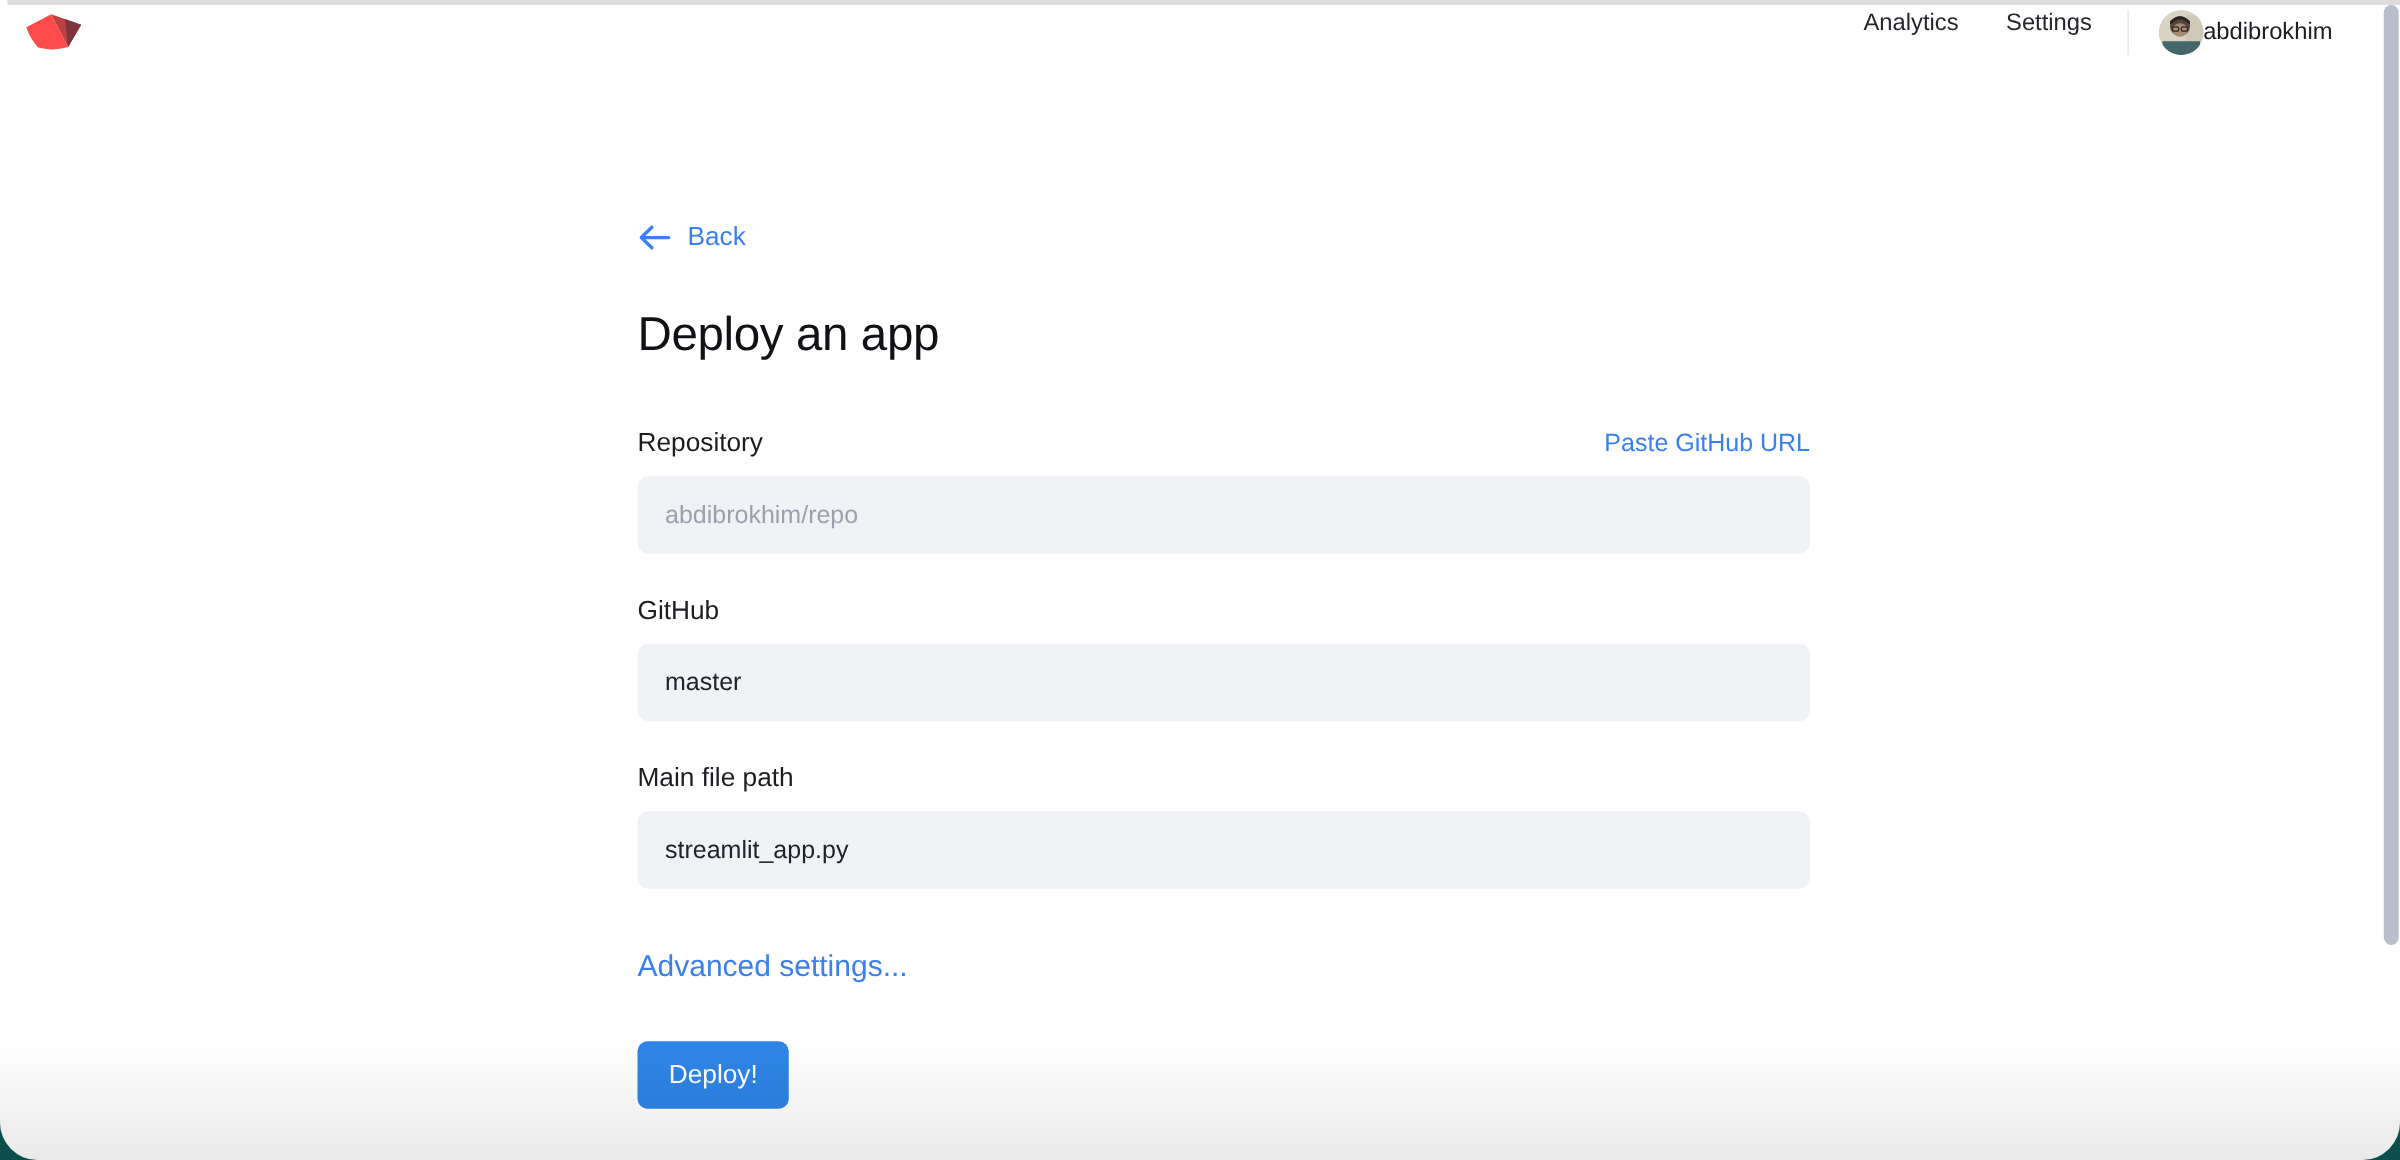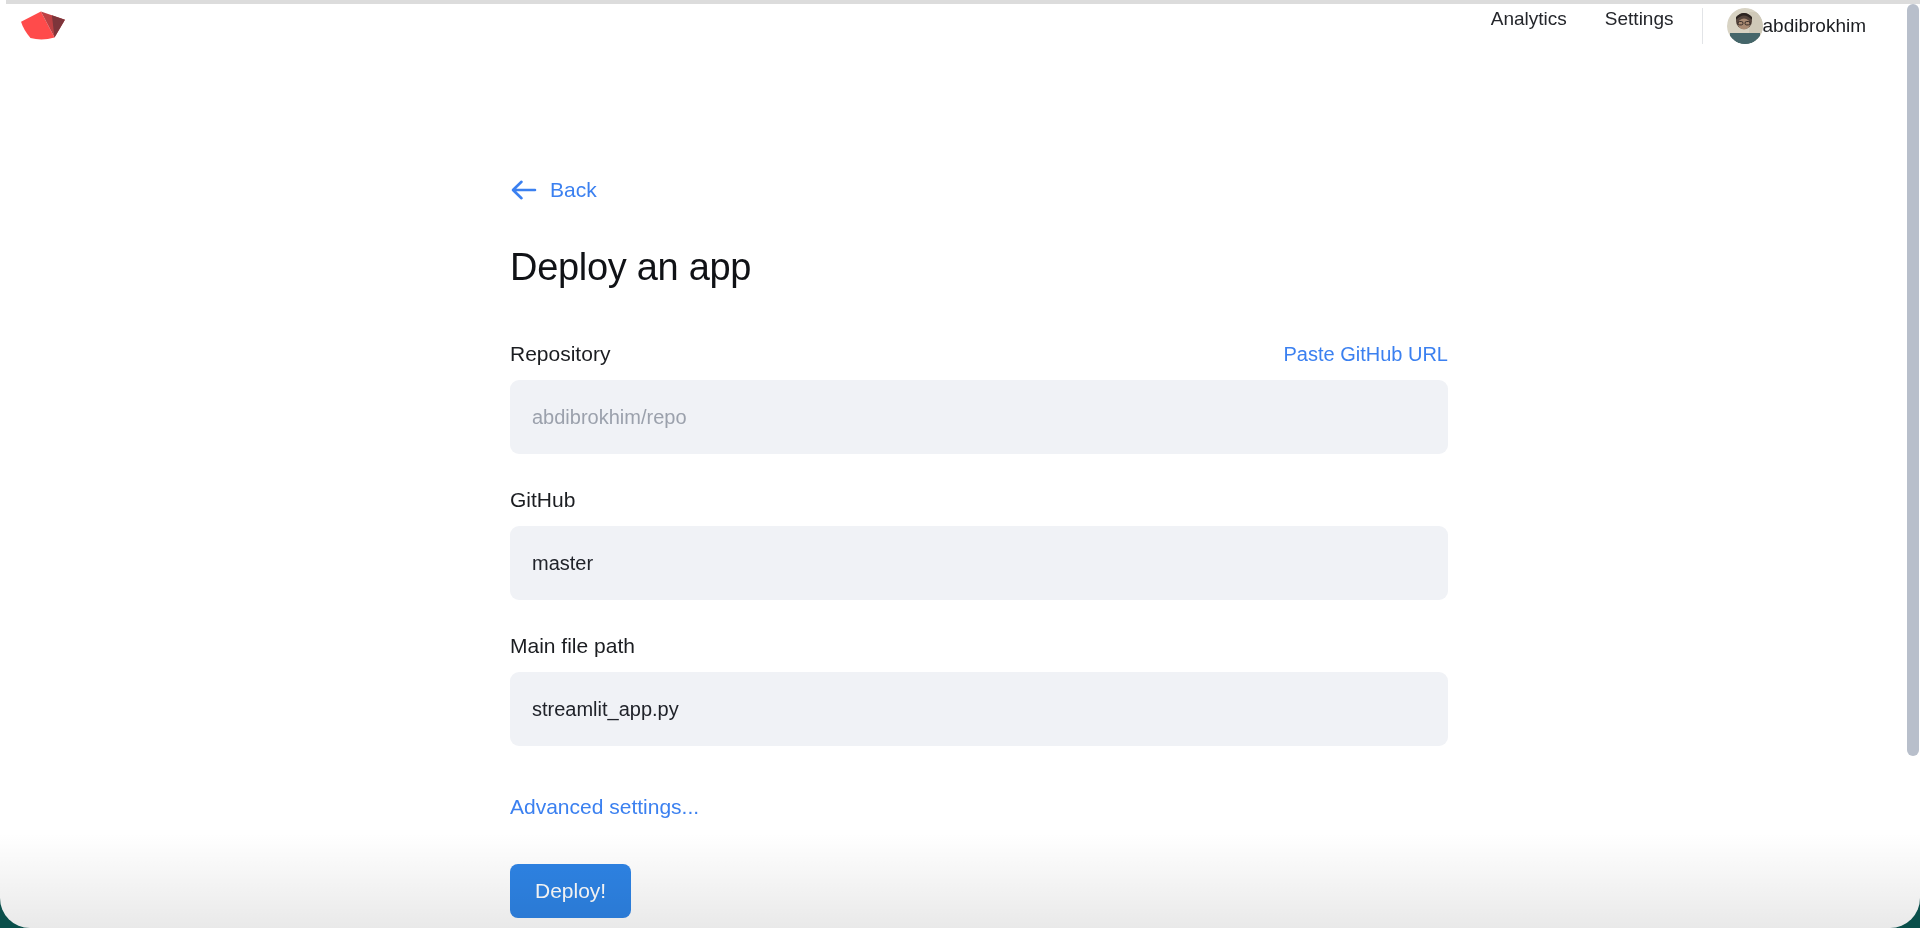--- a/index.html
+++ b/index.html
@@ -108,37 +108,37 @@
   .label-row.next  { margin-top: 34px; }
   .field-action {
     color: #3b80f0;
     font-size: 20px;
     text-decoration: none;
     cursor: pointer;
   }
   .text-input {
     display: block;
     width: 100%;
-    height: 74px;
+    height: 62px;
     margin-top: 14px;
     background: #f0f2f6;
     border: none;
     outline: none;
     border-radius: 9px;
     padding: 0 22px;
     font-family: "Liberation Sans", sans-serif;
     font-size: 20px;
     color: #20232a;
   }
   .text-input::placeholder { color: #9ba1ac; opacity: 1; }
   .advanced-link {
     display: inline-block;
     margin-top: 49px;
     color: #3b80f0;
-    font-size: 21px;
+    font-size: 24px;
     text-decoration: none;
     cursor: pointer;
   }
   .deploy-btn {
     display: block;
     margin-top: 45px;
     height: 54px;
     padding: 0 25px;
     background: #2e84e6;
     color: #ffffff;

